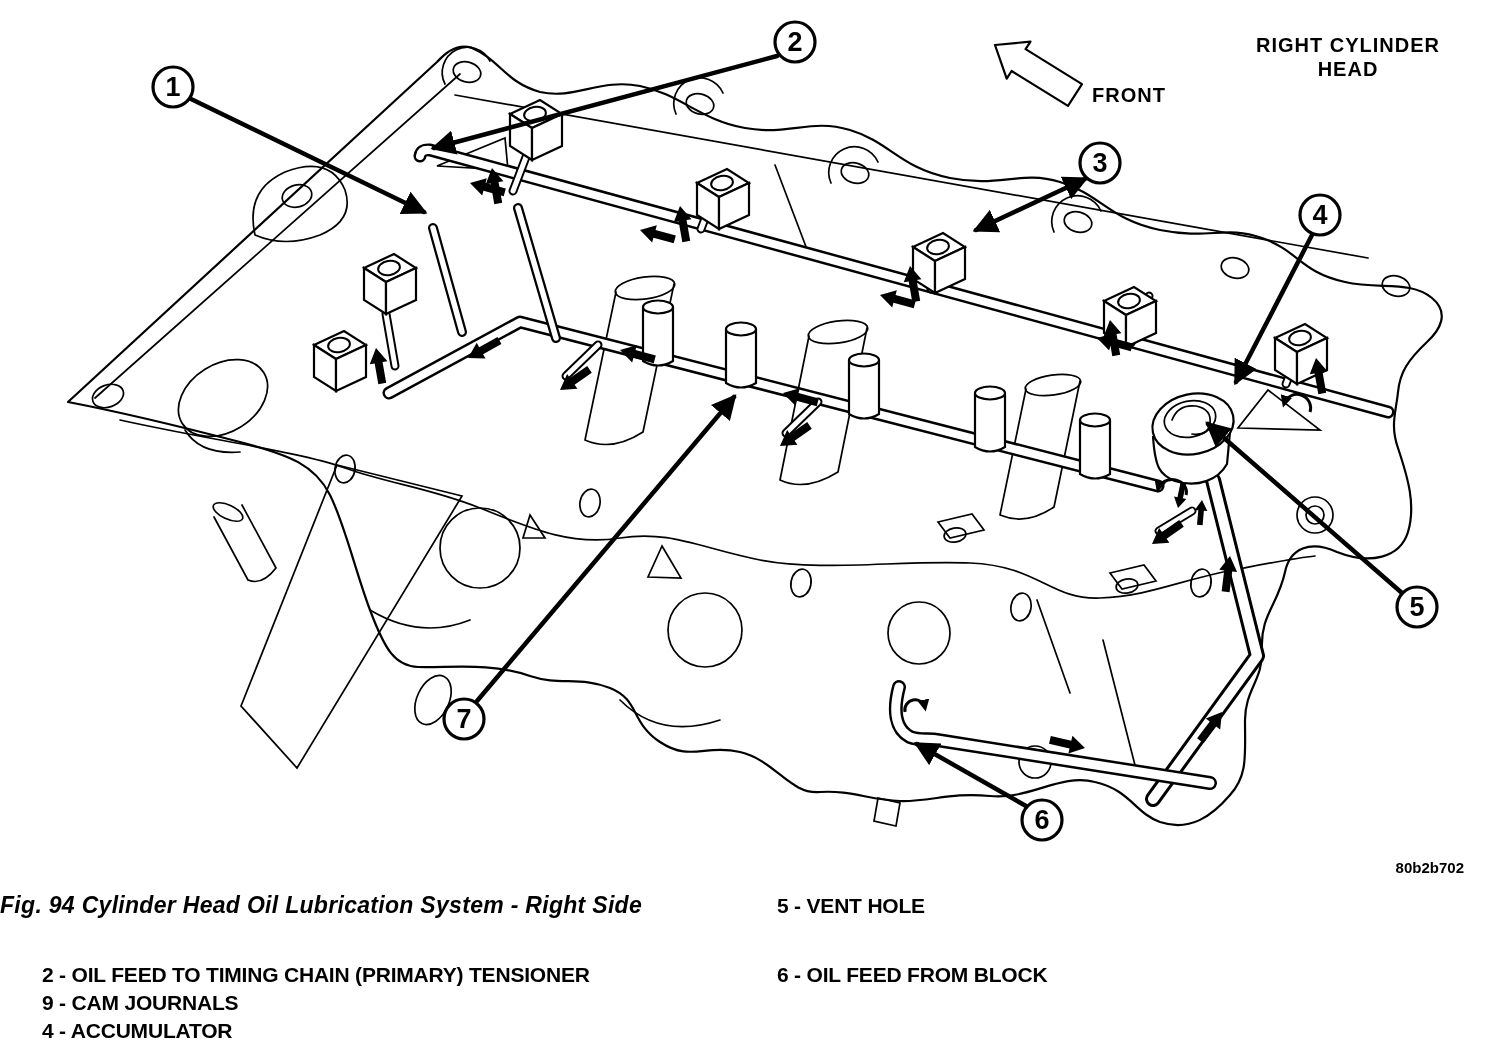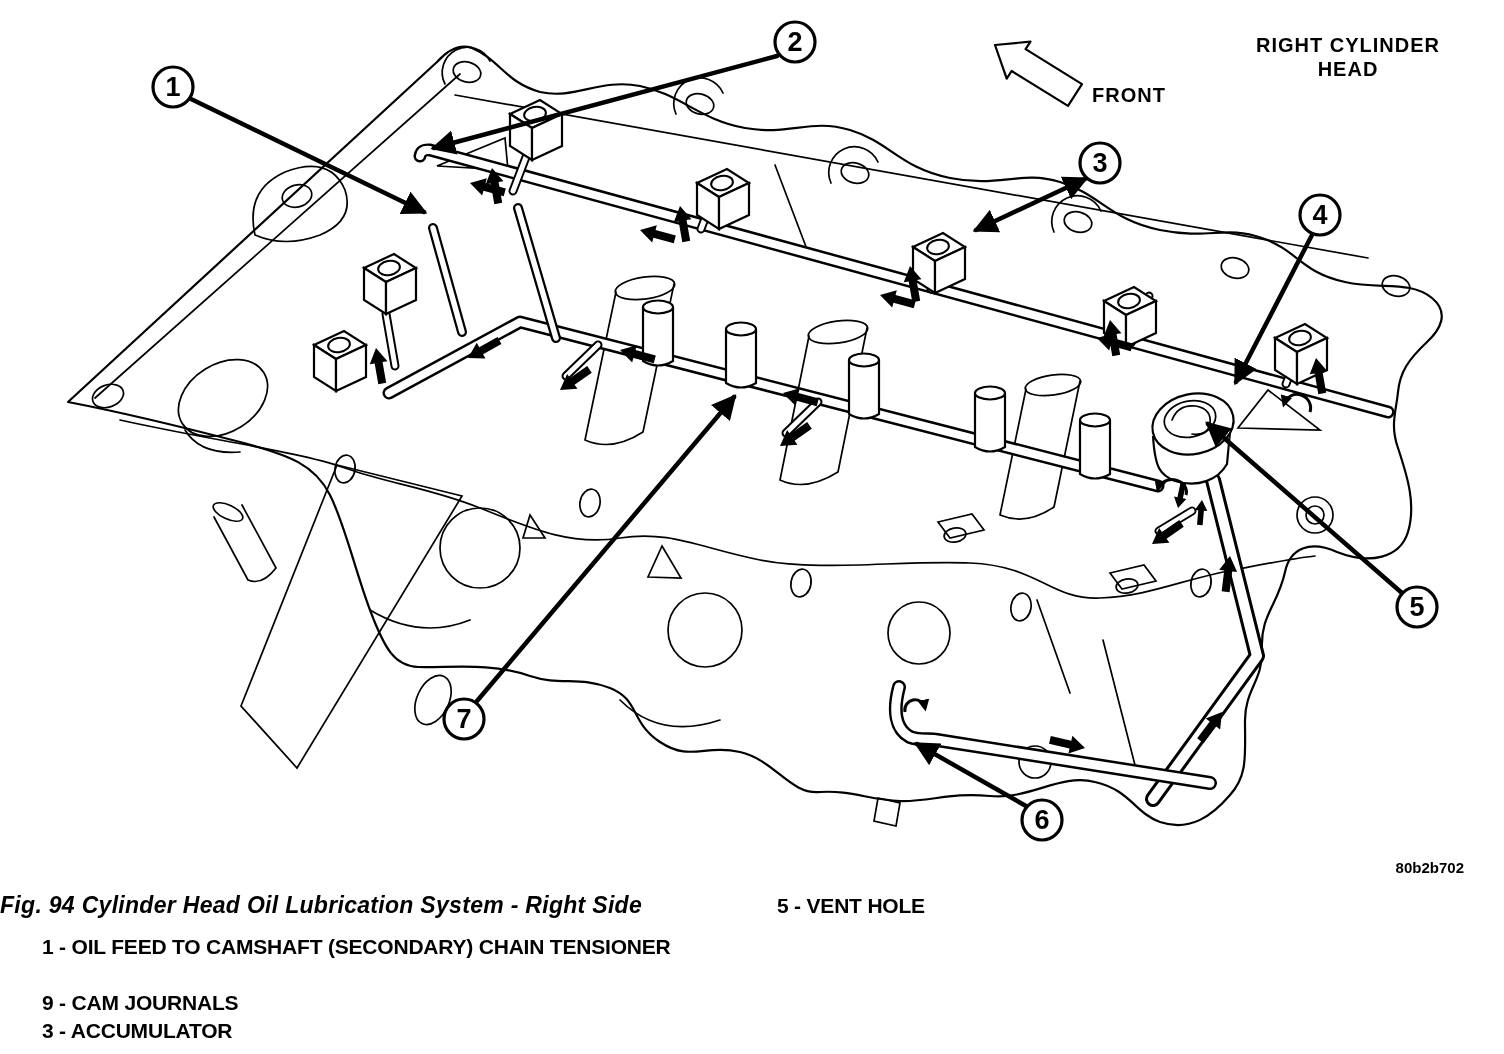--- a/index.html
+++ b/index.html
@@ -242,18 +242,19 @@
     <path class="wt" d="M995,45 L1030.5,41.6 L1025.6,49.1 L1082,84.1 L1068,105.9 L1011.6,71 L1006.7,78.6 Z"></path>
     <text class="lbl" x="1092" y="102">FRONT</text>
   </g>
   <text class="lbl lbl-mid" x="1348" y="52" text-anchor="middle">RIGHT CYLINDER</text>
   <text class="lbl lbl-mid" x="1348" y="76" text-anchor="middle">HEAD</text>
   <text class="code" x="1464" y="873">80b2b702</text>
 </svg>
 
 <div class="caption">Fig. 94 Cylinder Head Oil Lubrication System - Right Side</div>
 
-<div class="legend-row" style="left:42px;top:935px">1 - OIL FEED TO CAMSHAFT (SECONDARY) CHAIN TENSIONER</div>
+<div class="legend-row" style="left:42px;top:963px">2 - OIL FEED TO TIMING CHAIN (PRIMARY) TENSIONER</div>
 <div class="legend-row" style="left:42px;top:991px">9 - CAM JOURNALS</div>
-<div class="legend-row" style="left:42px;top:1019px">3 - ACCUMULATOR</div>
+<div class="legend-row" style="left:42px;top:1019px">4 - ACCUMULATOR</div>
 <div class="legend-row" style="left:777px;top:894px">5 - VENT HOLE</div>
+<div class="legend-row" style="left:777px;top:963px">6 - OIL FEED FROM BLOCK</div>
 
 </div>
 
 </body></html>

